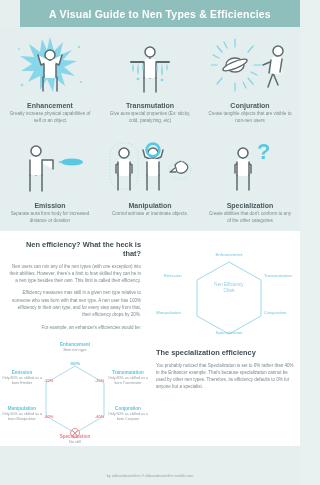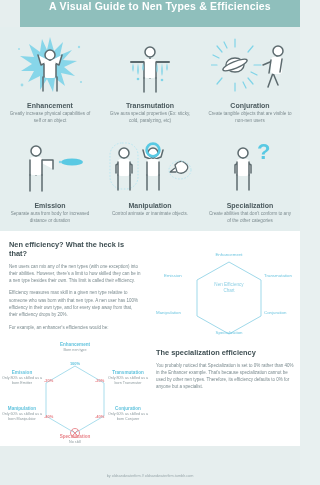--- a/index.html
+++ b/index.html
@@ -7,38 +7,38 @@
     width:300px;height:485px;
     background:#e8f0f0;
     font-family:"Liberation Sans", sans-serif;
     color:#4a5a5e;
     overflow:hidden;
   }
   .page{position:relative;width:300px;height:485px;background:#e6eeee;}
 
   
   .header{
-    height:27px;background:#8fbfbc;display:flex;justify-content:center;margin-left:20px;
+    height:27px;background:#8fbfbc;display:flex;align-items:center;justify-content:center;margin-left:20px;
   }
   .header-title{
     color:#ffffff;font-size:10.5px;font-weight:bold;letter-spacing:.2px;
   }
 
   
   .types{background:#e4eeee;padding:8px 0 6px;}
   .row{display:flex;}
   .type-cell{flex:1;display:flex;flex-direction:column;align-items:center;padding:0 4px;}
   .art{height:62px;width:100%;display:flex;align-items:flex-end;justify-content:center;}
   .type-name{font-size:7px;font-weight:bold;color:#4b5a5e;margin-top:5px;}
   .type-desc{font-size:4.6px;line-height:1.5;color:#7d8c90;text-align:center;margin-top:2px;width:86px;}
 
   
   .body-white{background:#ffffff;padding:9px 0 0;}
   .split{display:flex;}
-  .col-left{width:150px;padding:0 9px;box-sizing:border-box;}
+  .col-left{width:150px;padding:0 9px;box-sizing:border-box;text-align:right;}
   .col-right{width:150px;padding:0 6px;box-sizing:border-box;}
   h2.section-h{font-size:7.4px;font-weight:bold;color:#3f4f53;margin:0 0 5px;}
   p.para{font-size:4.5px;line-height:1.62;color:#7a8a8e;margin:0 0 5px;}
 
   
   .hexwrap{position:relative;width:146px;height:98px;}
   .hexwrap svg{position:absolute;left:0;top:0;}
   .hex-lbl{position:absolute;font-size:4.4px;color:#6fc6e0;white-space:nowrap;}
   .hex-center{position:absolute;left:0;right:0;top:42px;text-align:center;font-size:4.6px;color:#8ccfe4;line-height:1.4;}
 

